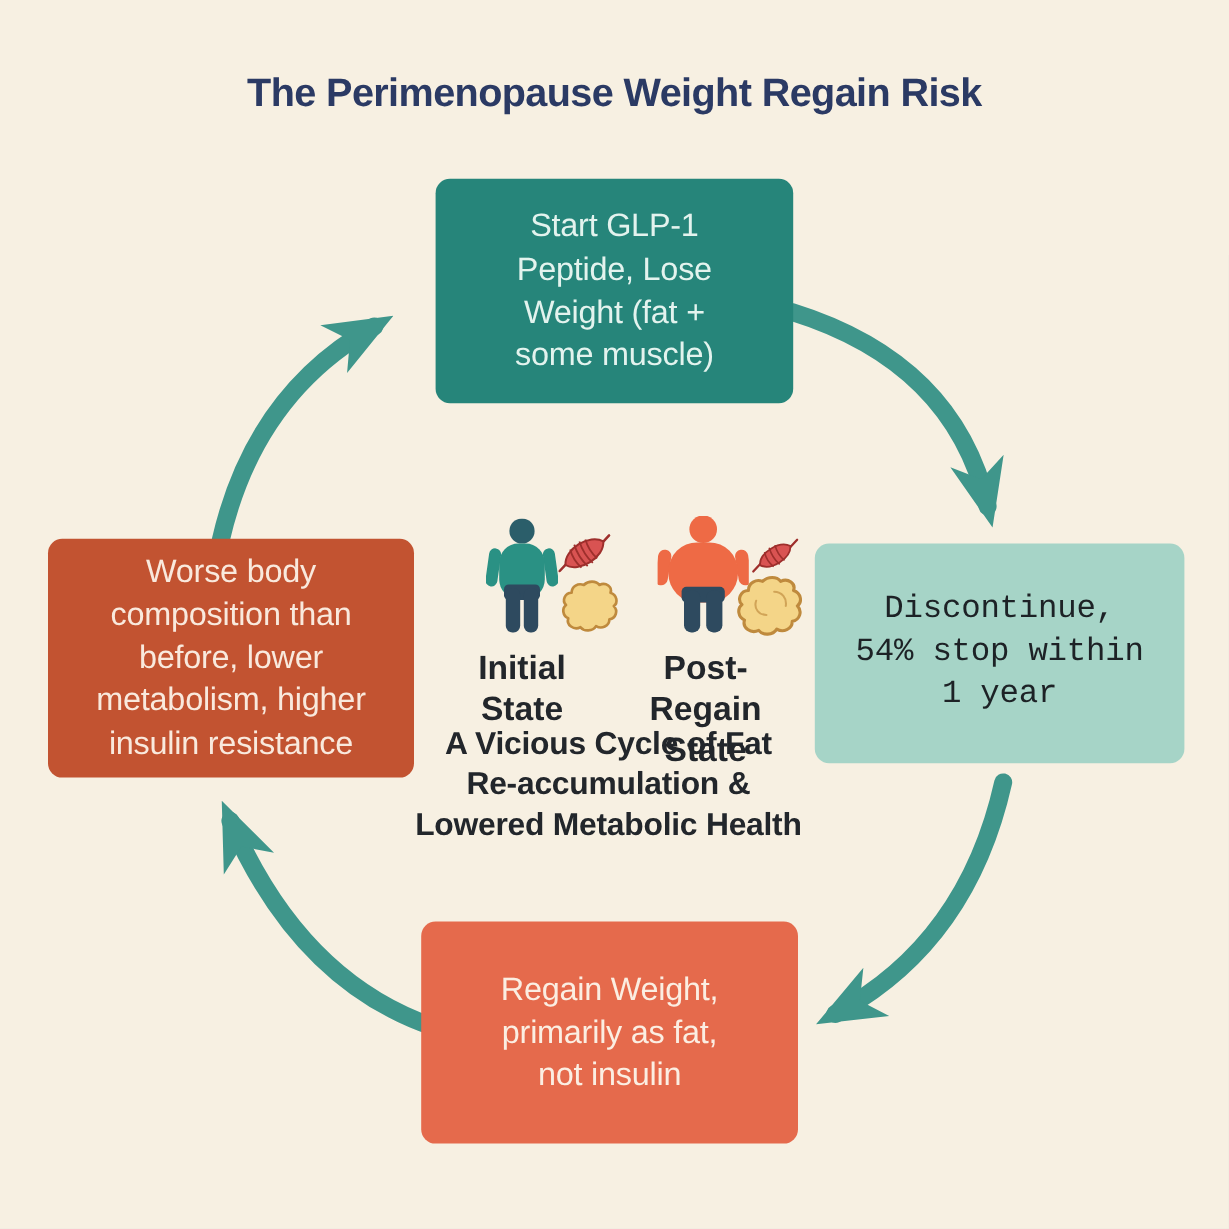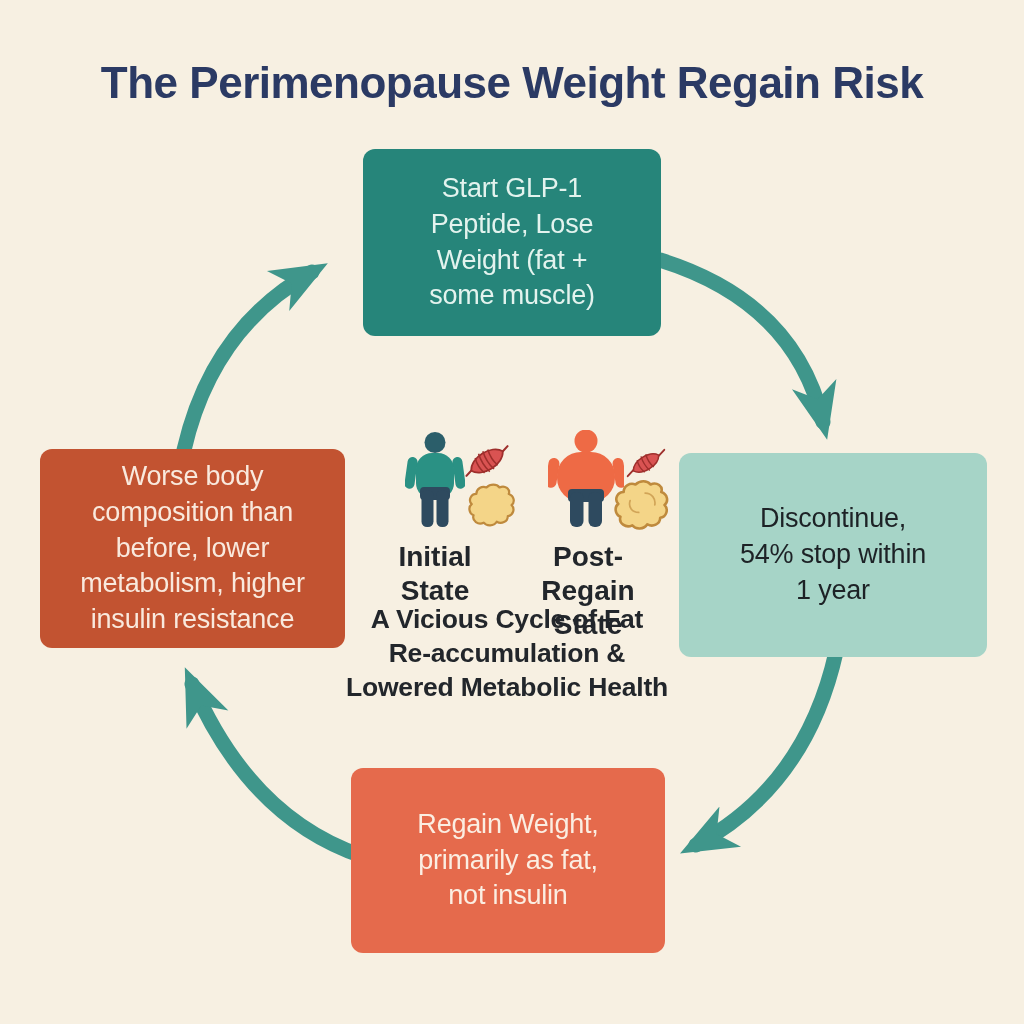--- a/index.html
+++ b/index.html
@@ -11,28 +11,28 @@
     --caption_text:#22262b; --state_label_text:#22262b;
     --person_initial_top:#2a9184; --person_initial_head:#2b5e6a;
     --person_pants:#2e4a5f; --person_post_top:#ee6a45;
     --muscle_fill:#d95352; --muscle_stroke:#9e2f2c;
     --fat_fill:#f4d588; --fat_stroke:#bf8a3d;
   }
   *{margin:0;padding:0;box-sizing:border-box;}
   body{background:#ddd;font-family:"Liberation Sans",sans-serif;}
   .stage{position:relative;width:1024px;height:1024px;background:var(--background);overflow:hidden;}
   .title{position:absolute;top:58px;left:0;right:0;text-align:center;
-    font-size:44px;font-weight:700;letter-spacing:-0.5px;color:var(--title_text);}
+    font-size:33px;font-weight:700;letter-spacing:-0.5px;color:var(--title_text);}
   .overlay{position:absolute;left:0;top:0;width:1024px;height:1024px;pointer-events:none;}
   .overlay path.arrow{stroke:var(--arrow);stroke-width:15px;fill:none;stroke-linecap:round;}
   .node{position:absolute;border-radius:12px;display:flex;align-items:center;justify-content:center;
     text-align:center;padding:14px;}
   .node p{white-space:pre-line;font-size:27px;font-weight:500;line-height:1.33;letter-spacing:-0.2px;}
   .node-top{left:363px;top:149px;width:298px;height:187px;background:var(--node_top_bg);color:var(--node_top_text);}
-  .node-right{left:679px;top:453px;width:308px;height:204px;background:var(--node_right_bg);color:var(--node_right_text);}
+  .node-right{left:679px;top:453px;width:308px;height:183px;background:var(--node_right_bg);color:var(--node_right_text);font-family:Liberation Mono, monospace;}
   .node-bottom{left:351px;top:768px;width:314px;height:185px;background:var(--node_bottom_bg);color:var(--node_bottom_text);}
   .node-left{left:40px;top:449px;width:305px;height:199px;background:var(--node_left_bg);color:var(--node_left_text);text-align:center;}
   .abs{position:absolute;}
   .state-label{position:absolute;text-align:center;white-space:pre-line;
     font-size:28px;font-weight:600;line-height:1.22;color:var(--state_label_text);}
   .caption{position:absolute;left:292px;top:603px;width:430px;text-align:center;white-space:pre-line;
     font-size:26.5px;font-weight:700;line-height:1.28;color:var(--caption_text);letter-spacing:-0.2px;}
 </style>
 </head>
 <body>

